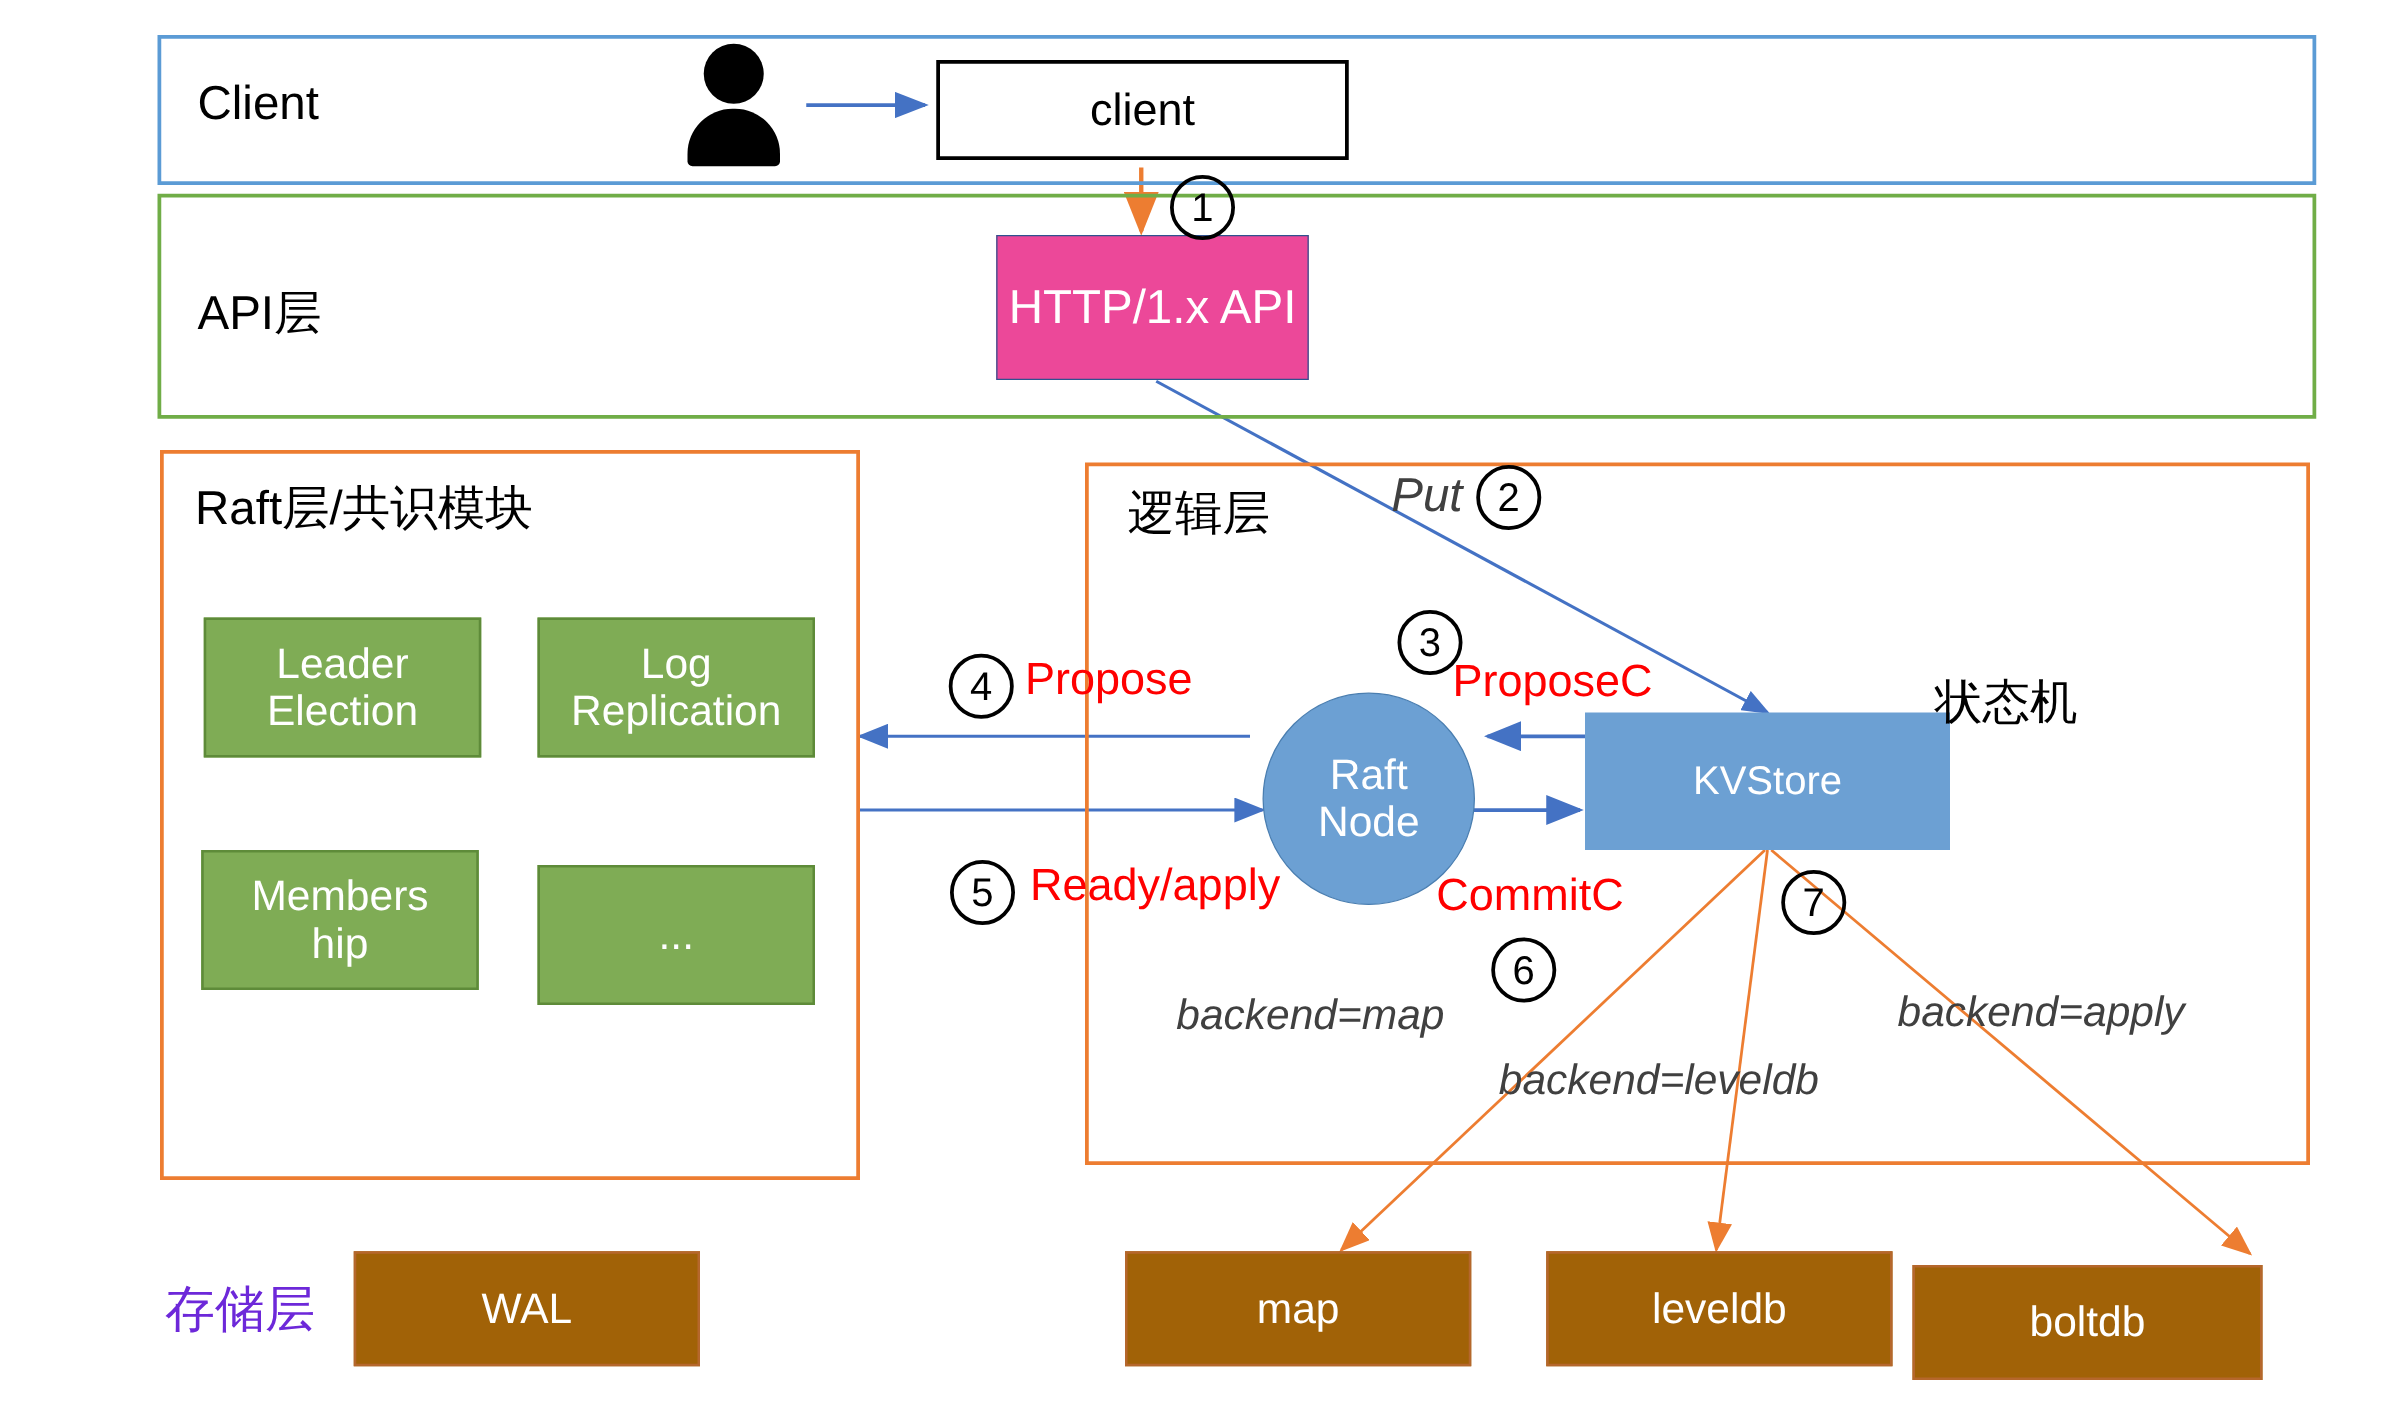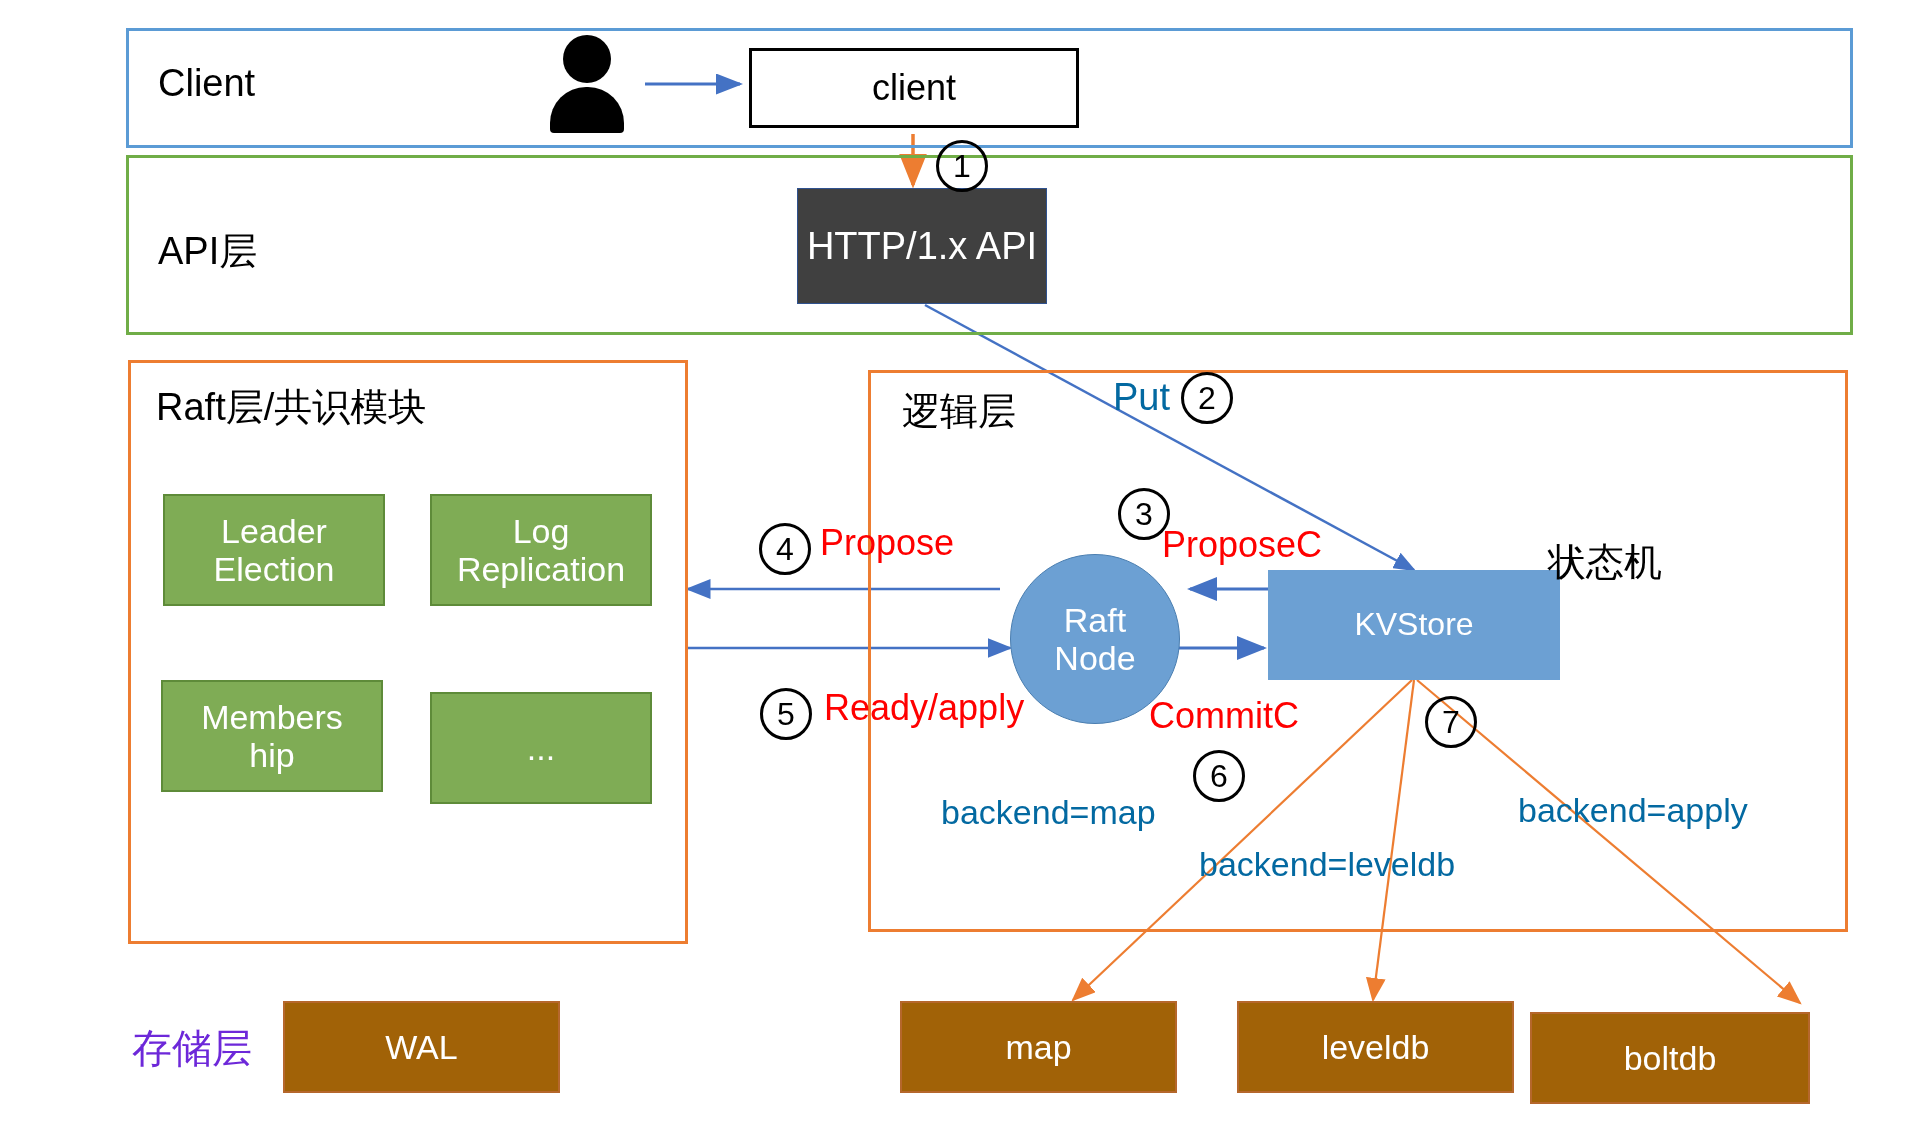--- a/index.html
+++ b/index.html
@@ -50,21 +50,21 @@
     line-height: 1.12;
     white-space: pre-line;
   }
   .node-client-box {
     background: #ffffff;
     border: 3px solid #000000;
     color: #000000;
     font-size: 36px;
   }
   .node-api {
-    background: #404040;
+    background: #ec4899;
     border: 1px solid #2F528F;
     color: #ffffff;
     font-size: 38px;
   }
   .node-green {
     background: #7FAC55;
     border: 2px solid #5E8B39;
     color: #ffffff;
     font-size: 34px;
   }
@@ -88,21 +88,21 @@
     font-size: 34px;
   }
 
   
   .label {
     position: absolute;
     white-space: nowrap;
     line-height: 1;
     color: #000000;
   }
-  .label-black { color: #0369a1; font-size: 34px; }
+  .label-black { color: #404040; font-size: 34px; font-style: italic; }
   .label-red   { color: #FF0000; font-size: 36px; }
   .label-cn    { color: #000000; font-size: 38px; }
   .label-store-layer { color:#6d28d9; font-size: 40px; font-weight: 400; }
 
   
   .step {
     position: absolute;
     width: 46px;
     height: 46px;
     border: 3px solid #000000;

